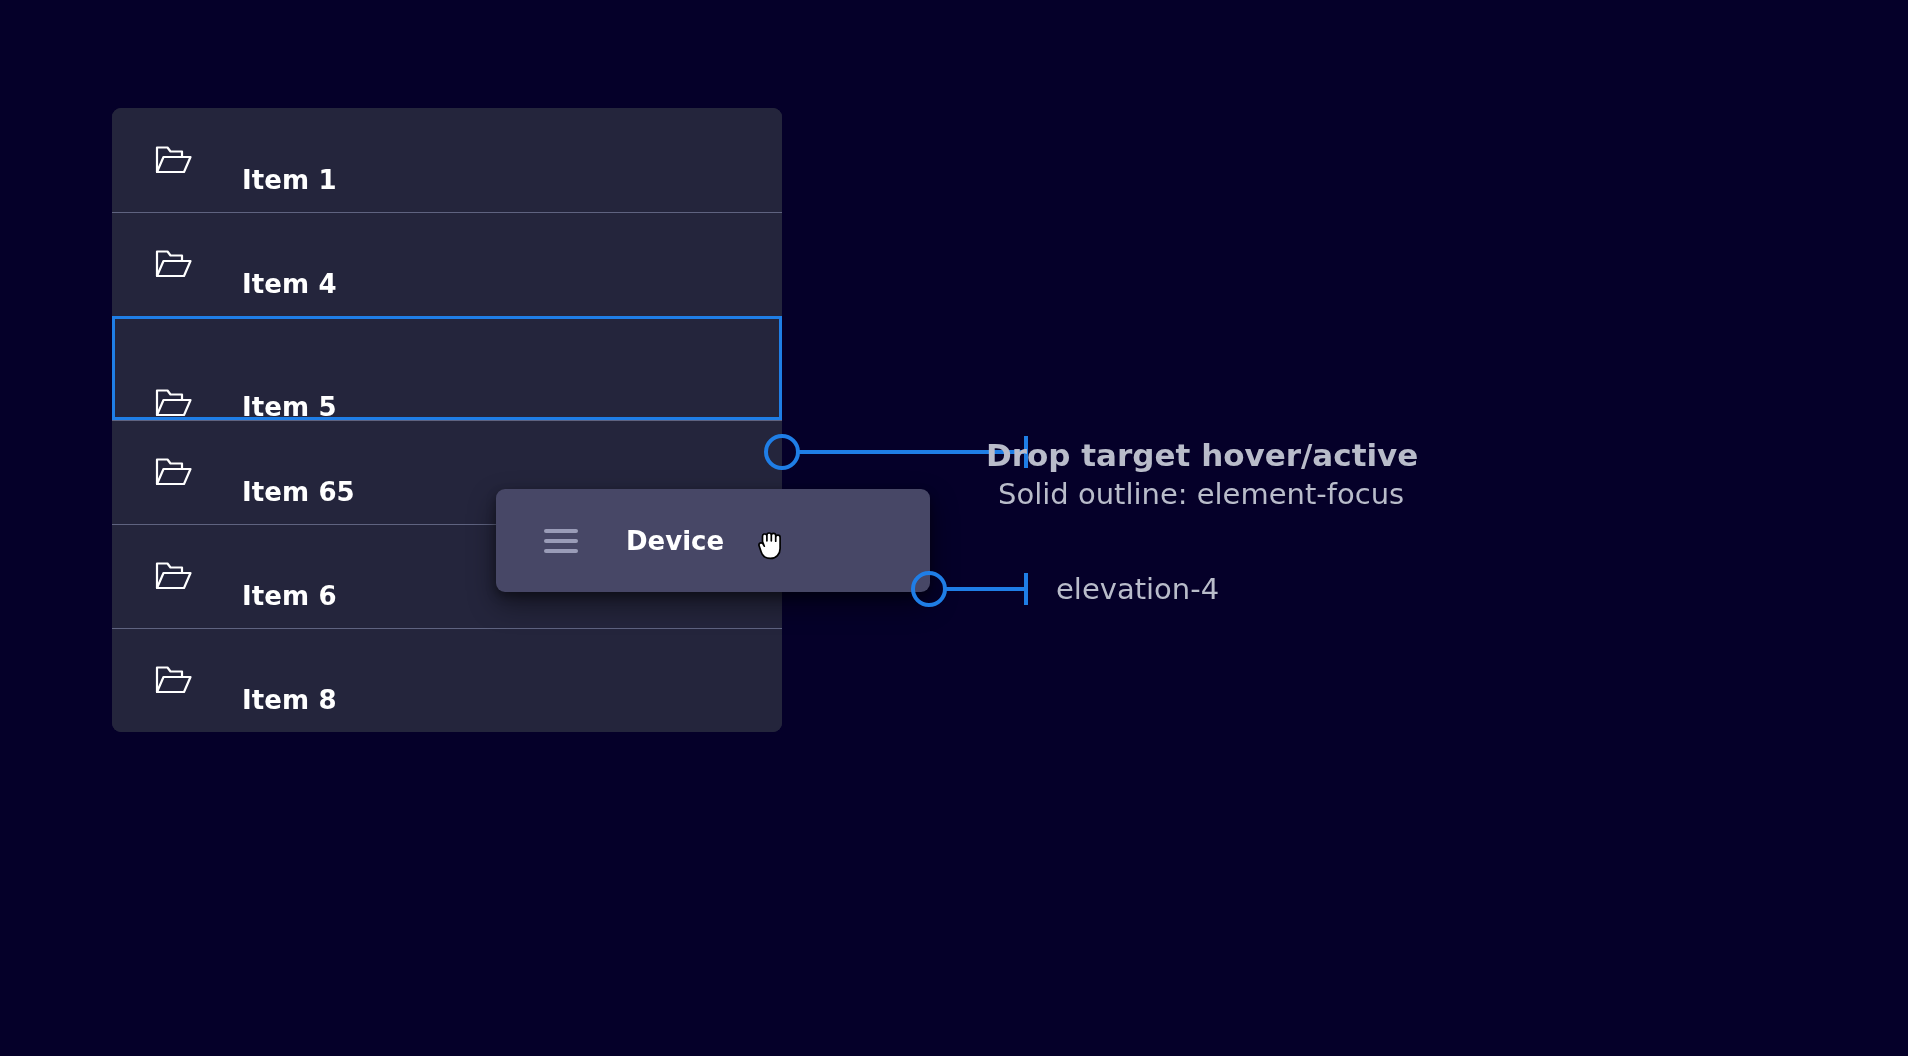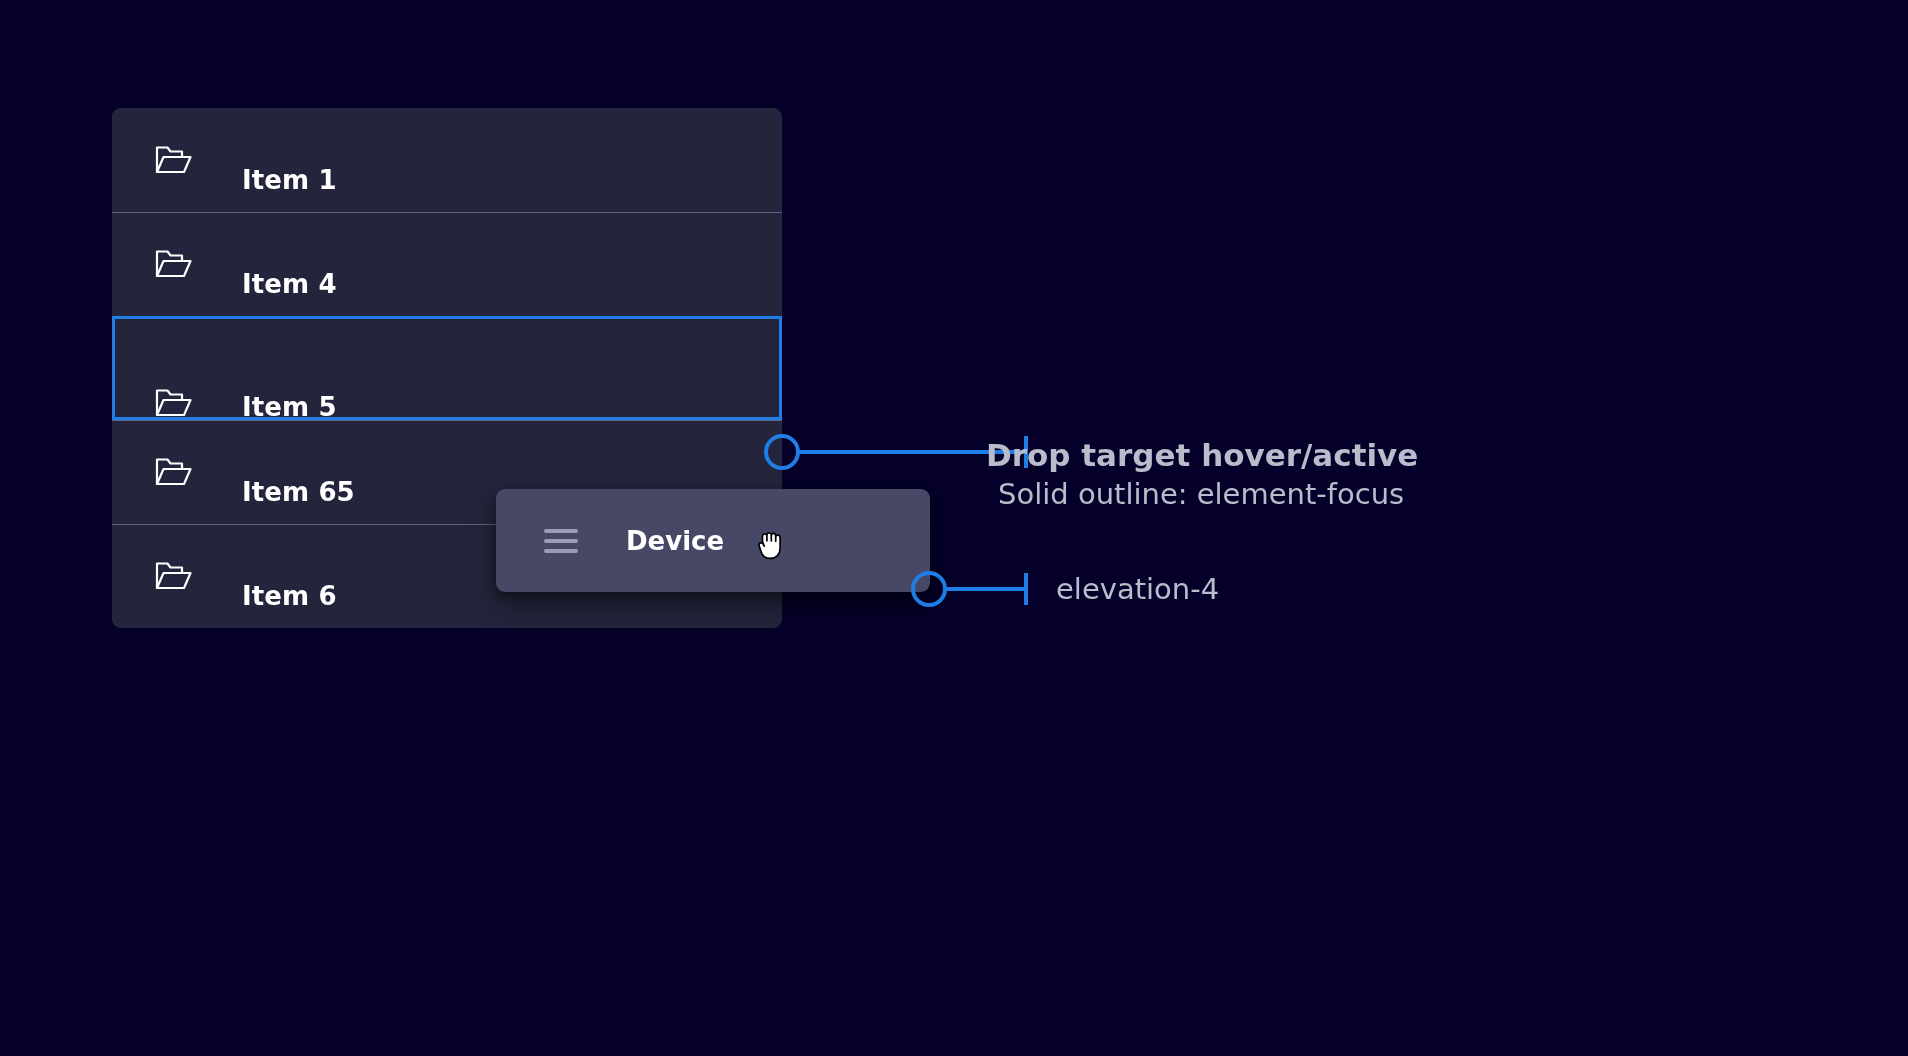--- a/index.html
+++ b/index.html
@@ -222,20 +222,29 @@
       <span class="folder-icon">
         <svg viewBox="0 0 38 34" fill="none" xmlns="http://www.w3.org/2000/svg">
           <path d="M3 29V4.5h10.5l3 4H28v5.5" stroke="#ffffff" stroke-width="2.2" stroke-linejoin="round" stroke-linecap="round"></path>
           <path d="M3 29L9.5 14h27L30 29H3z" stroke="#ffffff" stroke-width="2.2" stroke-linejoin="round" stroke-linecap="round"></path>
         </svg>
       </span>
       <span class="item-label">Item 6</span>
     </div>
 
 
+    <div class="list-item">
+      <span class="folder-icon">
+        <svg viewBox="0 0 38 34" fill="none" xmlns="http://www.w3.org/2000/svg">
+          <path d="M3 29V4.5h10.5l3 4H28v5.5" stroke="#ffffff" stroke-width="2.2" stroke-linejoin="round" stroke-linecap="round"></path>
+          <path d="M3 29L9.5 14h27L30 29H3z" stroke="#ffffff" stroke-width="2.2" stroke-linejoin="round" stroke-linecap="round"></path>
+        </svg>
+      </span>
+      <span class="item-label">Item 8</span>
+    </div>
 
   </div>
 
   <div class="drag-card">
     <span class="drag-handle-icon">
       <span></span>
         <span></span>
         <span></span>
     </span>
     <span class="drag-card-label">Device</span>

